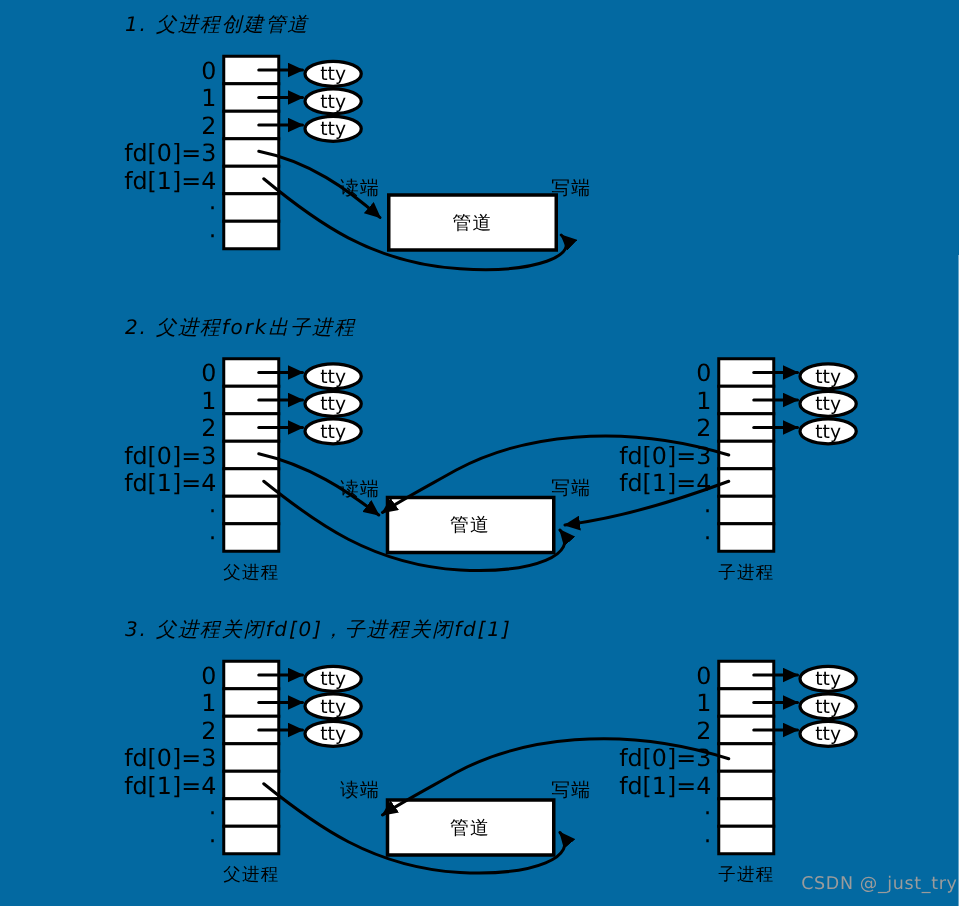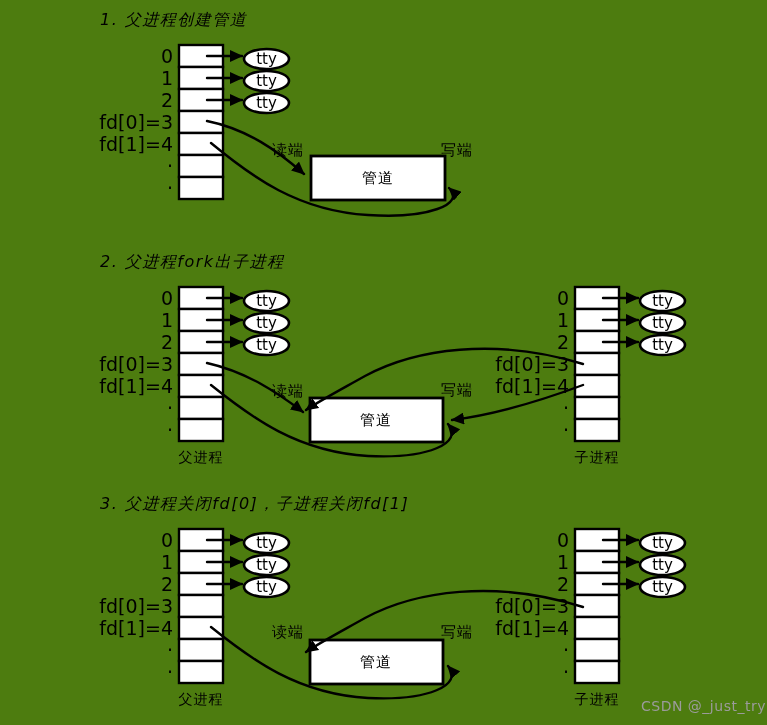--- a/index.html
+++ b/index.html
@@ -1,16 +1,16 @@
 <!DOCTYPE html>
 <html><head>
 <meta charset="utf-8">
 <style>
   html,body { margin:0; padding:0; background:#ffffff; }
-  .page { position:relative; width:767px; height:725px; background:#4d7c0f; overflow:hidden; }
+  .page { position:relative; width:767px; height:725px; background:#0369a1; overflow:hidden; }
   svg text { font-family:"DejaVu Sans","Liberation Sans",sans-serif; fill:#000000; }
   .title    { font-size:16px; font-style:italic; letter-spacing:1.5px; }
   .fdlabel  { font-size:19px; }
   .tty      { font-size:15px; }
   .cjk      { font-size:15px; letter-spacing:1px; }
   .plabel   { font-size:14px; letter-spacing:1px; }
   .watermark{ font-size:14px; fill:#9b9b9b; letter-spacing:0.5px; }
   .mid { text-anchor:middle; }
   .end { text-anchor:end; }
   .cell    { fill:#ffffff; stroke:#000000; stroke-width:2.4; }

